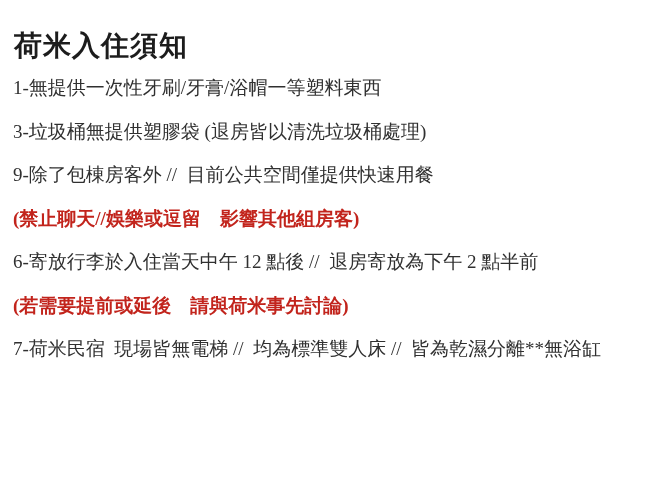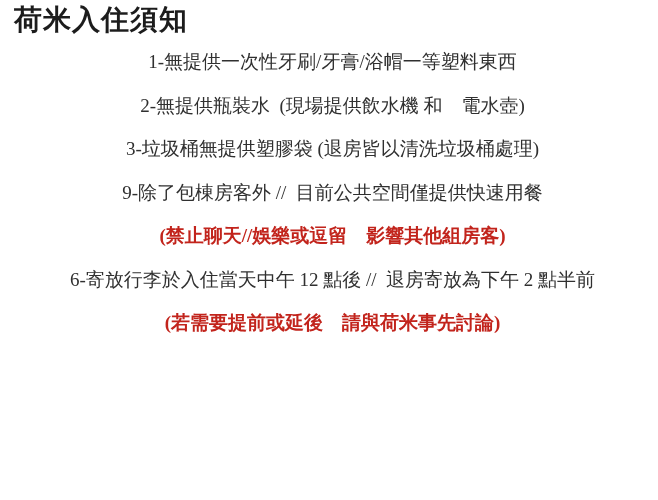--- a/index.html
+++ b/index.html
@@ -9,53 +9,52 @@
   body {
     width: 658px;
     height: 500px;
     background: var(--bg, #ffffff);
     overflow: hidden;
   }
   .page {
     box-sizing: border-box;
     width: 658px;
     height: 500px;
-    padding: 2px 6px 0 13px;
+    padding: 28px 6px 0 13px;
     font-family: "Liberation Serif", "DejaVu Serif", serif;
   }
   .title {
     font-size: 28px;
     line-height: 32px;
     font-weight: 700;
     letter-spacing: 1px;
     color: var(--title-text, #1c1c1c);
     margin: 2px 0 4px 1px;
   }
   .rules {
     margin-top: 2px;
-    text-align: center;
   }
   .rule {
     font-size: 19px;
     line-height: 43.5px;
     color: var(--body-text, #303030);
     white-space: pre;
   }
   .rule.warning {
     color: var(--warning-text, #c2241c);
     font-weight: 700;
   }
 </style>
 </head>
 <body>
 
 <div class="page">
   <div class="title">荷米入住須知</div>
   <div class="rules">
       <div class="rule">1-無提供一次性牙刷/牙膏/浴帽一等塑料東西</div>
-      <div class="rule">2-無提供瓶裝水  (現場提供飲水機 和　電水壺)</div>
       <div class="rule">3-垃圾桶無提供塑膠袋 (退房皆以清洗垃圾桶處理)</div>
       <div class="rule">9-除了包棟房客外 //  目前公共空間僅提供快速用餐</div>
       <div class="rule warning">(禁止聊天//娛樂或逗留　影響其他組房客)</div>
       <div class="rule">6-寄放行李於入住當天中午 12 點後 //  退房寄放為下午 2 點半前</div>
       <div class="rule warning">(若需要提前或延後　請與荷米事先討論)</div>
+      <div class="rule">7-荷米民宿  現場皆無電梯 //  均為標準雙人床 //  皆為乾濕分離**無浴缸</div>
     </div>
 </div>
 
 </body></html>

